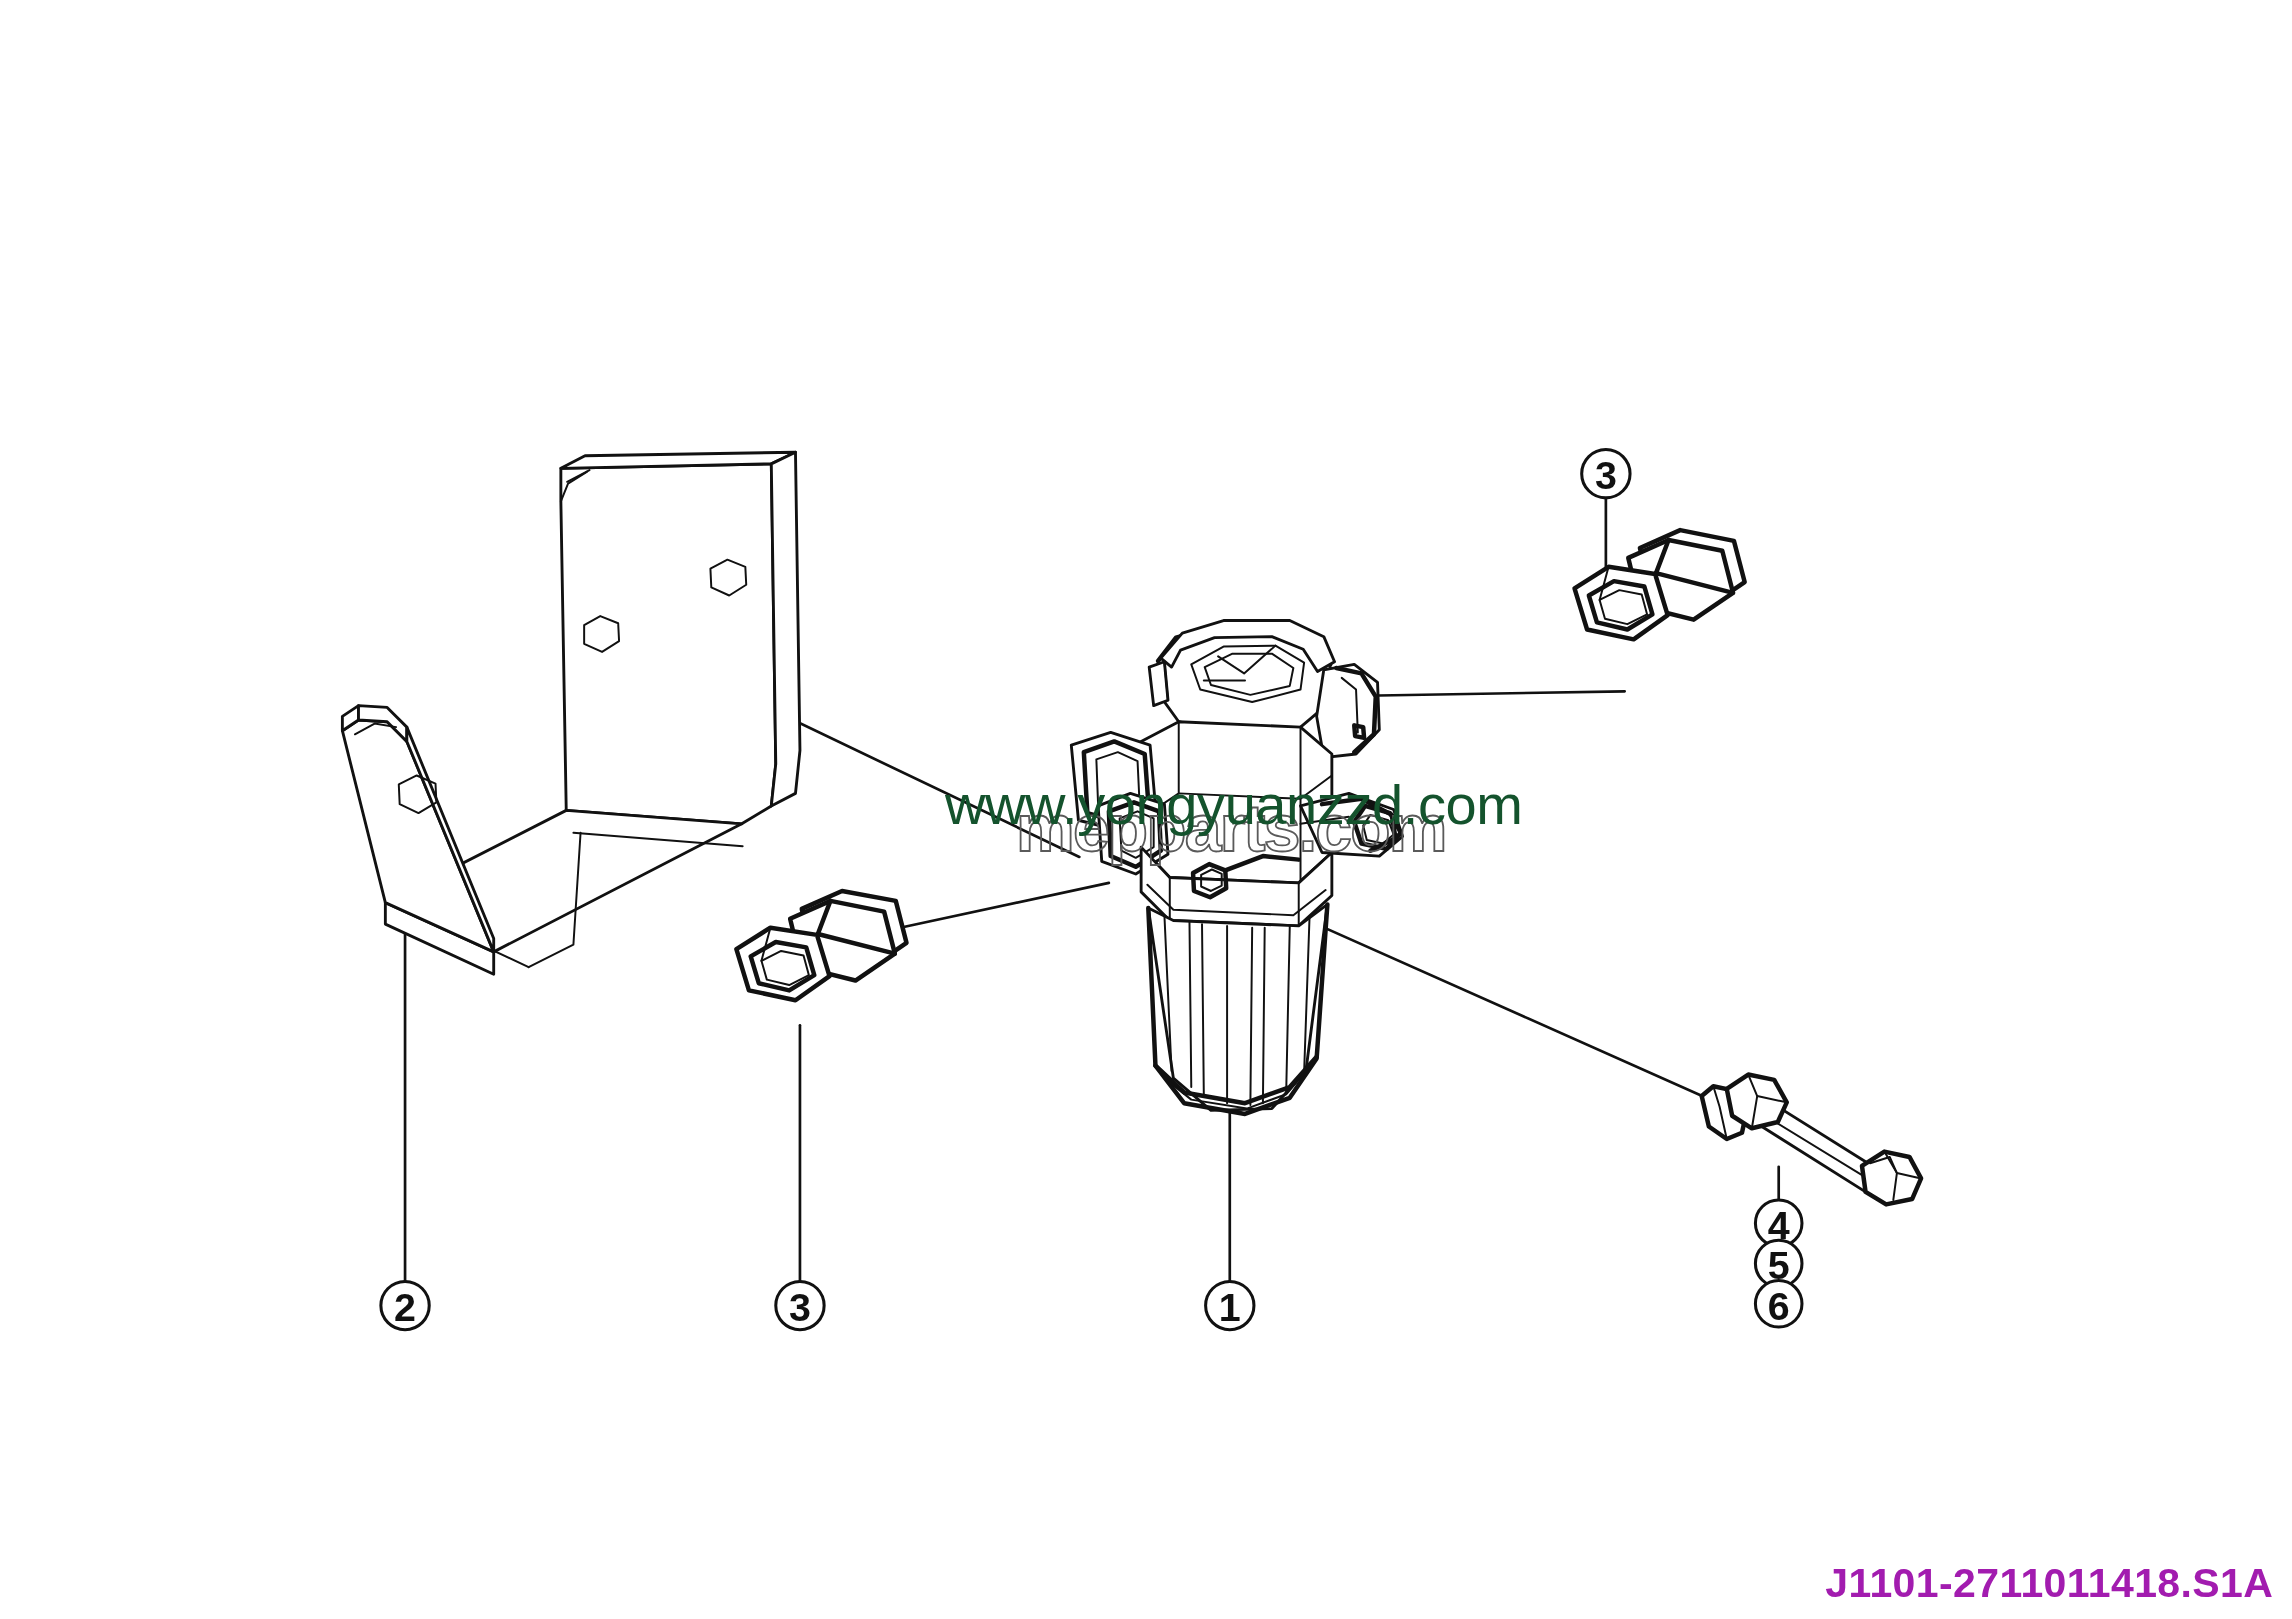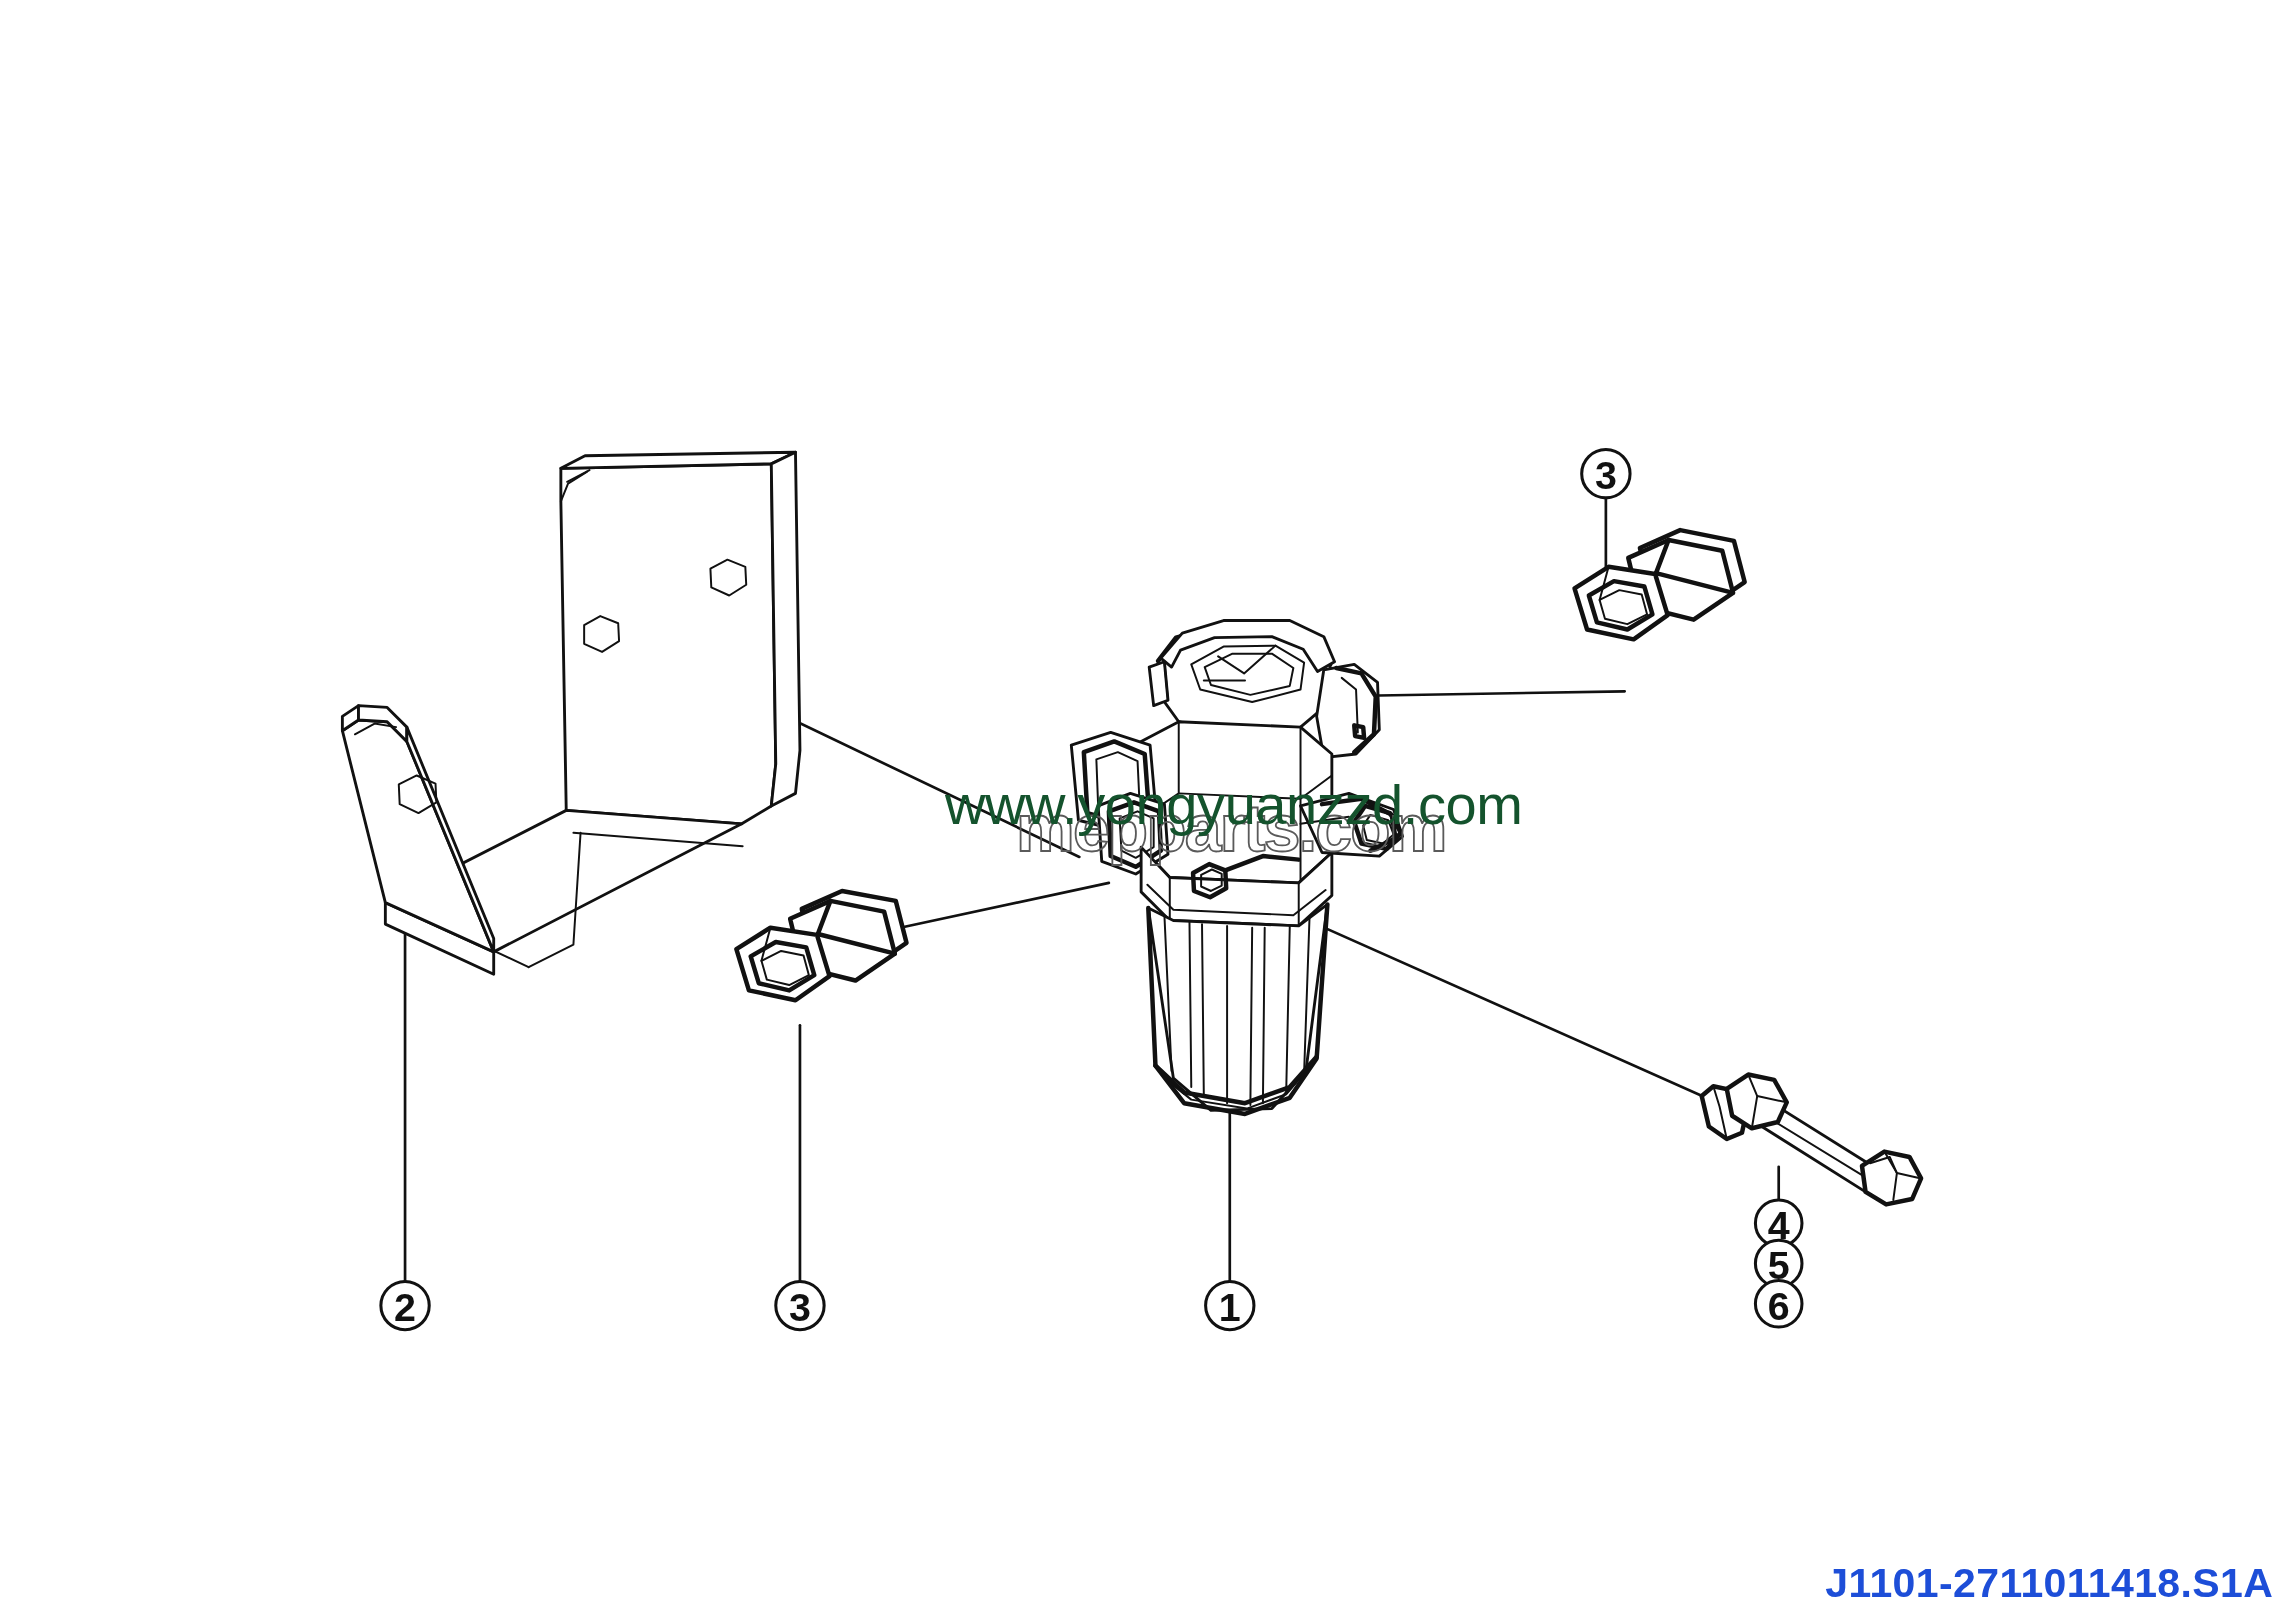--- a/index.html
+++ b/index.html
@@ -43,21 +43,21 @@
     text-anchor: middle;
     dominant-baseline: central;
   }
   .partno {
     position: absolute;
     right: 19.7px;
     bottom: 12.5px;
     font-family: "Liberation Sans", sans-serif;
     font-size: 41px;
     font-weight: bold;
-    color: #1d4ed8;
+    color: #a21caf;
     letter-spacing: 0.4px;
     white-space: nowrap;
   }
   .wm-outline {
     position: absolute;
     left: 1016px;
     top: 790px;
     font-family: "Liberation Sans", sans-serif;
     font-size: 66px;
     font-weight: bold;

